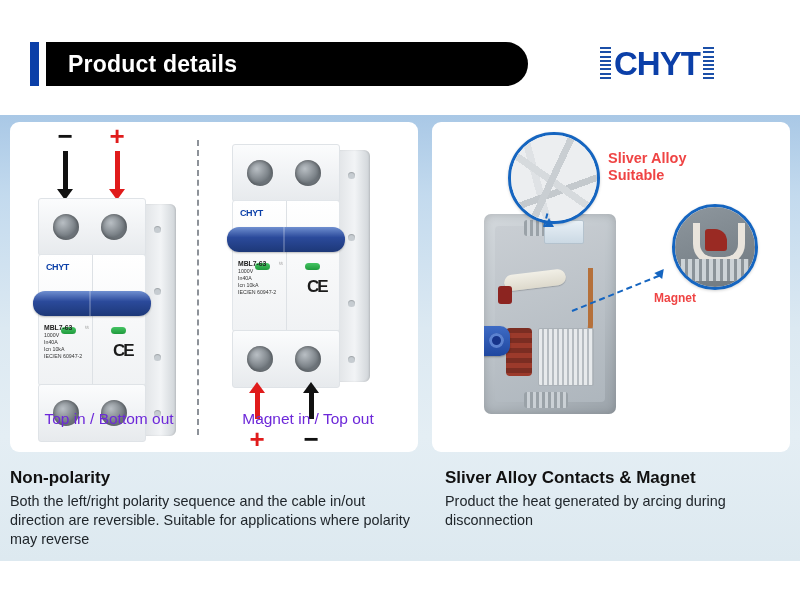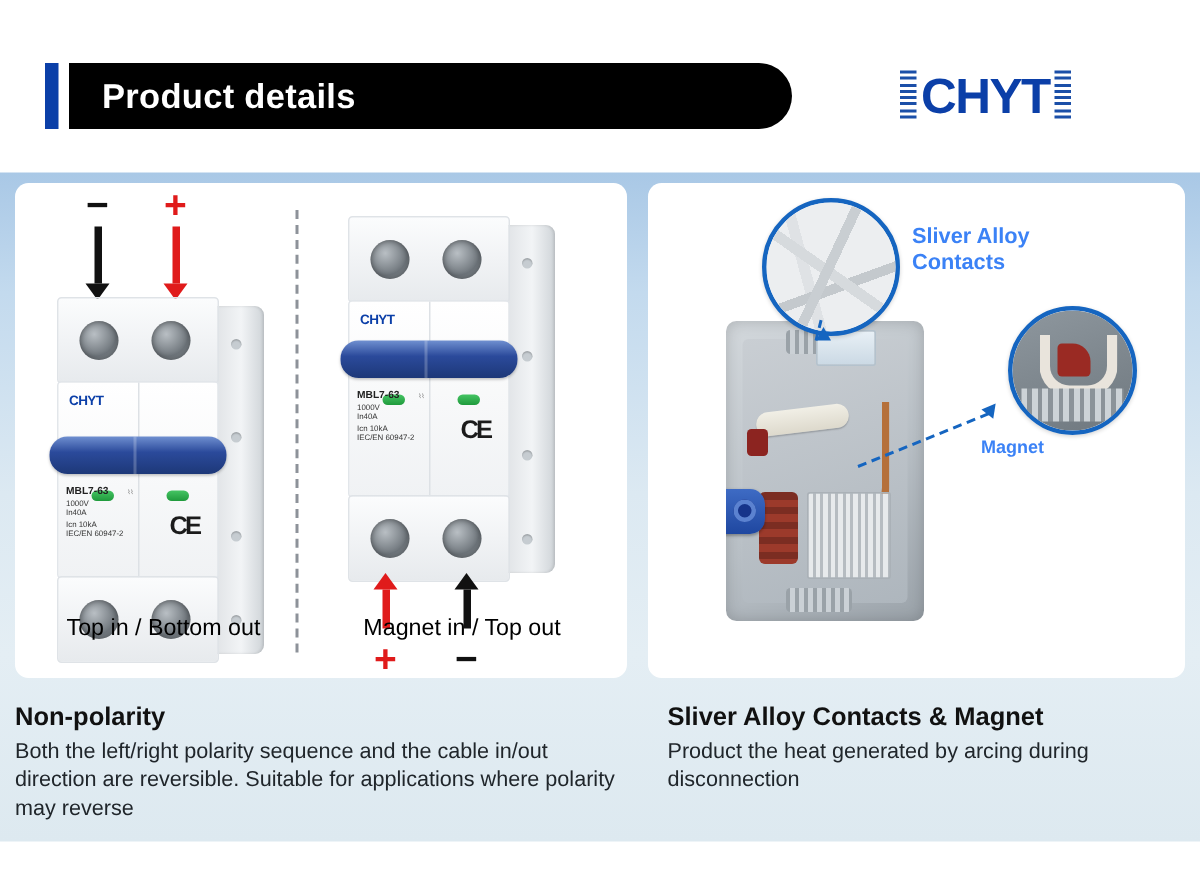--- a/index.html
+++ b/index.html
@@ -251,21 +251,21 @@
     font-size: 4px;
     color: #555;
   }
 
   .fig-caption {
     position: absolute;
     bottom: 2px;
     width: 100%;
     text-align: center;
     font-size: 15.5px;
-    color: #000000;
+    color: #6d28d9;
     white-space: nowrap;
   }
 
   
   .cutaway {
     position: absolute;
     left: 52px; top: 92px;
     width: 132px; height: 200px;
     background: linear-gradient(145deg, #d3d8dc, #b9c0c6 55%, #9ba3aa);
     border-radius: 7px;
@@ -402,21 +402,21 @@
     position: absolute;
     left: 6px; bottom: 6px; right: 6px;
     height: 22px;
     background: repeating-linear-gradient(to right, #cdd3d7 0 4px, #8b9399 4px 7px);
   }
 
   .callout-label {
     position: absolute;
     font-size: 14.5px;
     font-weight: bold;
-    color: #3b82f6;
+    color: #ef4444;
     line-height: 17px;
   }
   #label-contacts { left: 176px; top: 28px; }
   #label-magnet   { left: 222px; top: 168px; font-size: 12px; }
 
   .lead {
     position: absolute;
     height: 0;
     border-top: 2px dashed #1565c0;
   }
@@ -602,21 +602,21 @@
       <span class="fins"></span>
       <span class="blue-knob"></span>
       <span class="screw-bot"></span>
     </div>
 
     <div class="callout" id="callout-contacts">
       <span class="chips"></span>
     </div>
     <div class="callout-label" id="label-contacts">
       <div>Sliver Alloy</div>
-      <div>Contacts</div>
+      <div>Suitable</div>
     </div>
     <span class="lead" style="left:112px; top:104px; width:14px; transform:rotate(-76deg); transform-origin:left center;"></span>
     <span class="lead-head" style="left:112px; top:96px;"></span>
 
     <div class="callout" id="callout-magnet">
       <span class="magnet-img">
         <span class="horse"></span>
         <span class="redblob"></span>
         <span class="pins"></span>
       </span>

